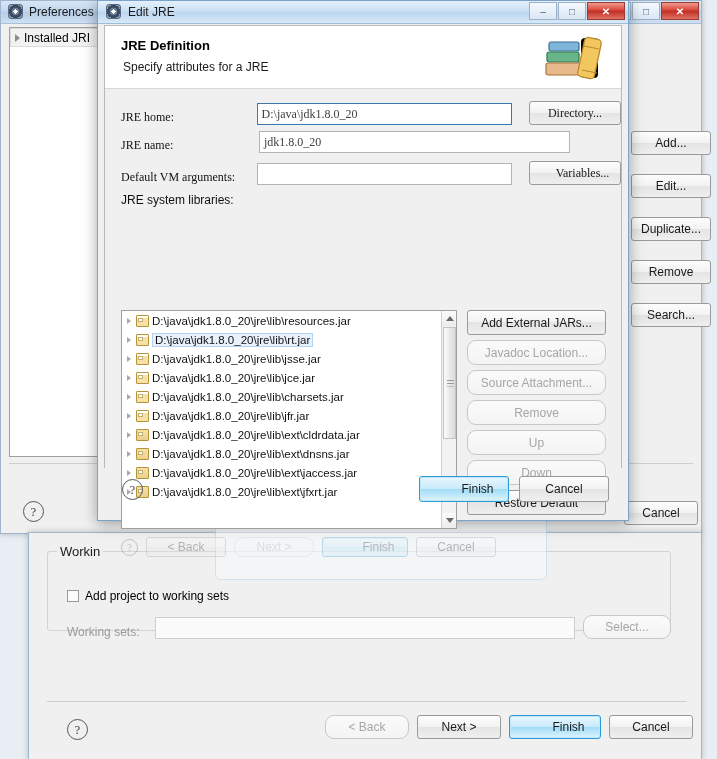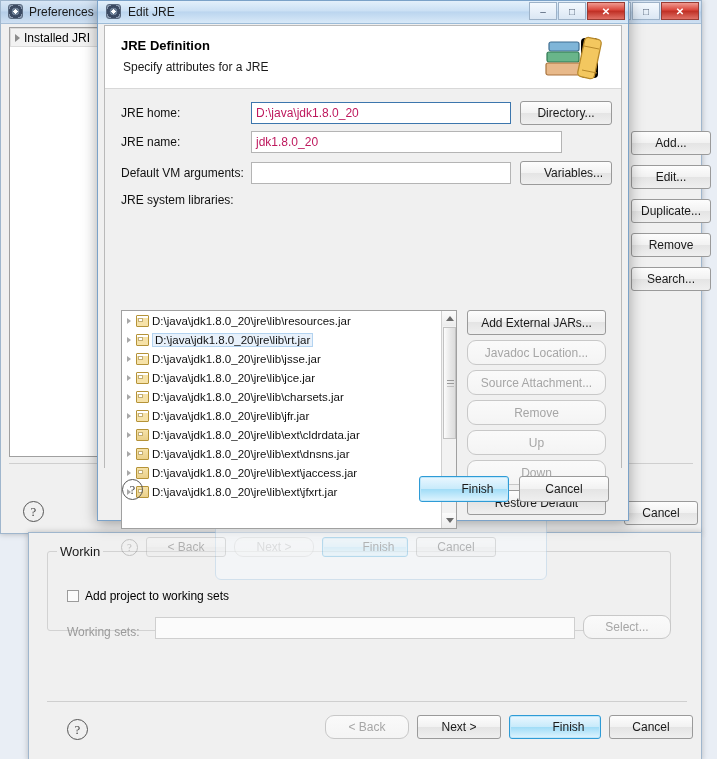--- a/index.html
+++ b/index.html
@@ -56,21 +56,21 @@
     border-top:4px solid transparent;border-bottom:4px solid transparent;
   }
   #prefs-desc{left:210px;top:60px;width:420px;font-size:12px;color:#222;}
   #prefs-sep{left:8px;top:462px;width:684px;height:1px;background:#cfcfcf;}
   #prefs-help{left:22px;top:500px;}
   .help-circle{
     width:19px;height:19px;border-radius:50%;border:1.4px solid #555;
     display:flex;align-items:center;justify-content:center;
     font-size:13px;color:#444;font-family:"Liberation Serif",serif;
   }
-  #prefs-btncol{left:630px;top:130px;display:flex;flex-direction:column;gap:10px;}
+  #prefs-btncol{left:630px;top:130px;display:flex;flex-direction:column;gap:19px;}
   #prefs-cancel{left:623px;top:500px;}
 
   .btn{
     height:24px;min-width:74px;padding:0 9px;box-sizing:border-box;
     border:1px solid #9a9a9a;border-radius:3px;
     background:linear-gradient(to bottom,#fdfdfd,#f2f2f2 48%,#e4e4e4 50%,#efefef);
     font-size:12px;color:#1a1a1a;cursor:default;
     display:flex;align-items:center;justify-content:center;white-space:nowrap;
   }
   .btn.disabled{color:#a6a6a6;border-color:#c8c8c8;
@@ -94,21 +94,21 @@
   }
   #ws-group-label{left:28px;top:11px;background:#f0f0f0;padding:0 3px;font-size:13px;color:#1a1a1a;}
   .chk{
     width:12px;height:12px;border:1px solid #9b9b9b;background:#fbfbfb;
     box-sizing:border-box;display:inline-block;
   }
   #ws-check{left:38px;top:56px;display:flex;align-items:center;gap:6px;}
   #ws-row{left:38px;top:82px;display:flex;align-items:flex-end;gap:8px;}
   .txt{
     height:22px;background:#fff;border:1px solid #b4b4b4;box-sizing:border-box;
-    display:flex;align-items:center;padding:0 4px;font-size:12px;color:#be185d;
+    display:flex;align-items:center;padding:0 4px;font-size:12px;color:#404040;
   }
   .txt.disabled{background:#fbfbfb;border-color:#cfcfcf;}
   #wizard-sep{left:18px;top:168px;width:640px;height:1px;background:#cfcfcf;}
   #wizard-help{left:38px;top:186px;}
   #wizard-btns{left:296px;top:182px;display:flex;gap:8px;}
 
   
   #ghost-strip{
     left:105px;top:533px;width:430px;height:28px;
     opacity:.30;filter:blur(.6px);display:flex;align-items:center;gap:8px;
@@ -136,21 +136,21 @@
   }
   #jre-header{
     left:0;top:0;width:516px;height:63px;background:#fff;
     border-bottom:1px solid #d8d8d8;box-sizing:border-box;
   }
   #jre-h-title{left:16px;top:12px;font-size:13px;font-weight:bold;color:#000;}
   #jre-h-sub{left:18px;top:34px;font-size:12px;color:#1a1a1a;}
   #books-icon{right:14px;top:8px;width:64px;height:48px;}
 
   #jre-form{left:0;top:63px;width:516px;height:379px;background:#f0f0f0;}
-  .frow{display:flex;align-items:center;gap:0;position:absolute;}
+  .frow{display:flex;align-items:flex-end;gap:8px;position:absolute;font-family:Liberation Serif, serif;}
   .flabel{font-size:12px;color:#111;}
 
   #lib-list{
     left:16px;top:221px;width:336px;height:219px;
     background:#fff;border:1px solid #a0a0a0;box-sizing:border-box;overflow:hidden;
   }
   .lib-row{
     display:flex;align-items:center;height:19px;padding-left:5px;gap:3px;
     font-size:11.5px;color:#111;white-space:nowrap;box-sizing:border-box;
   }

